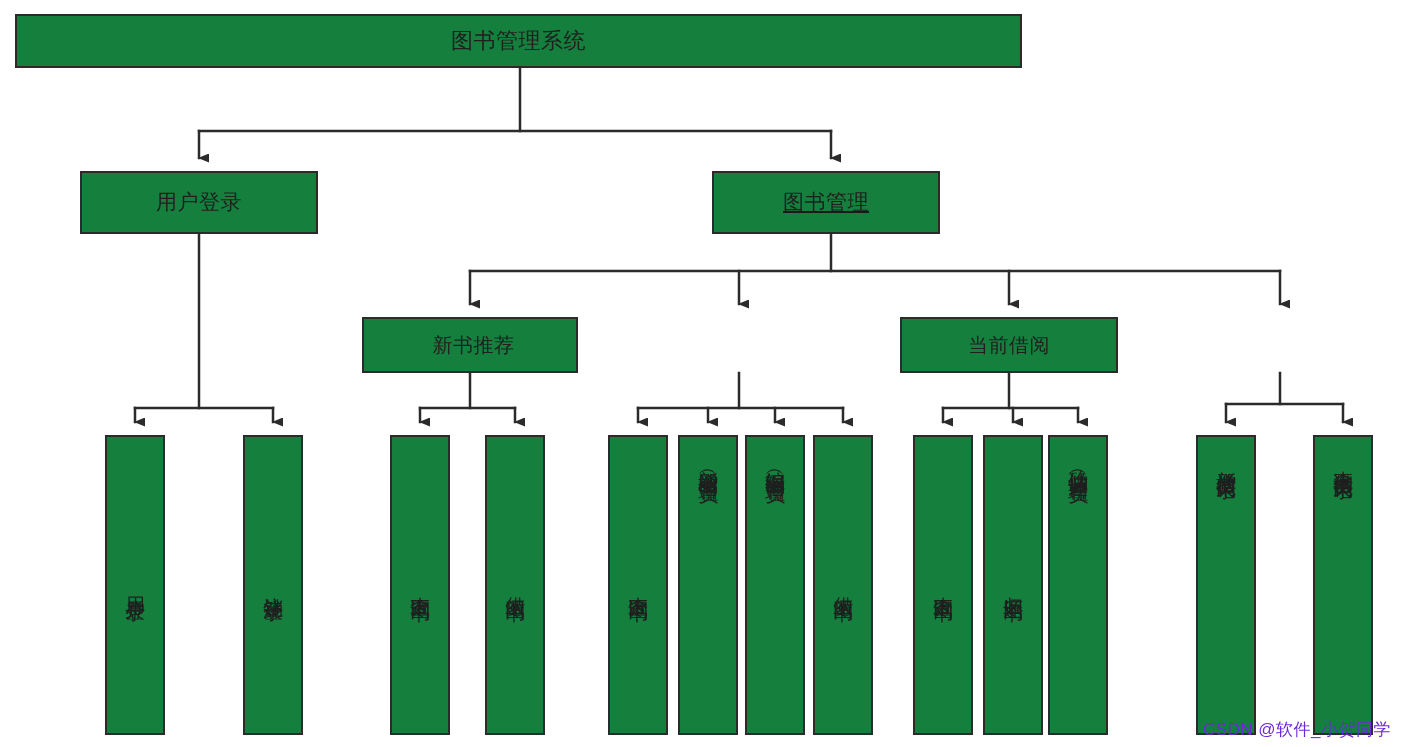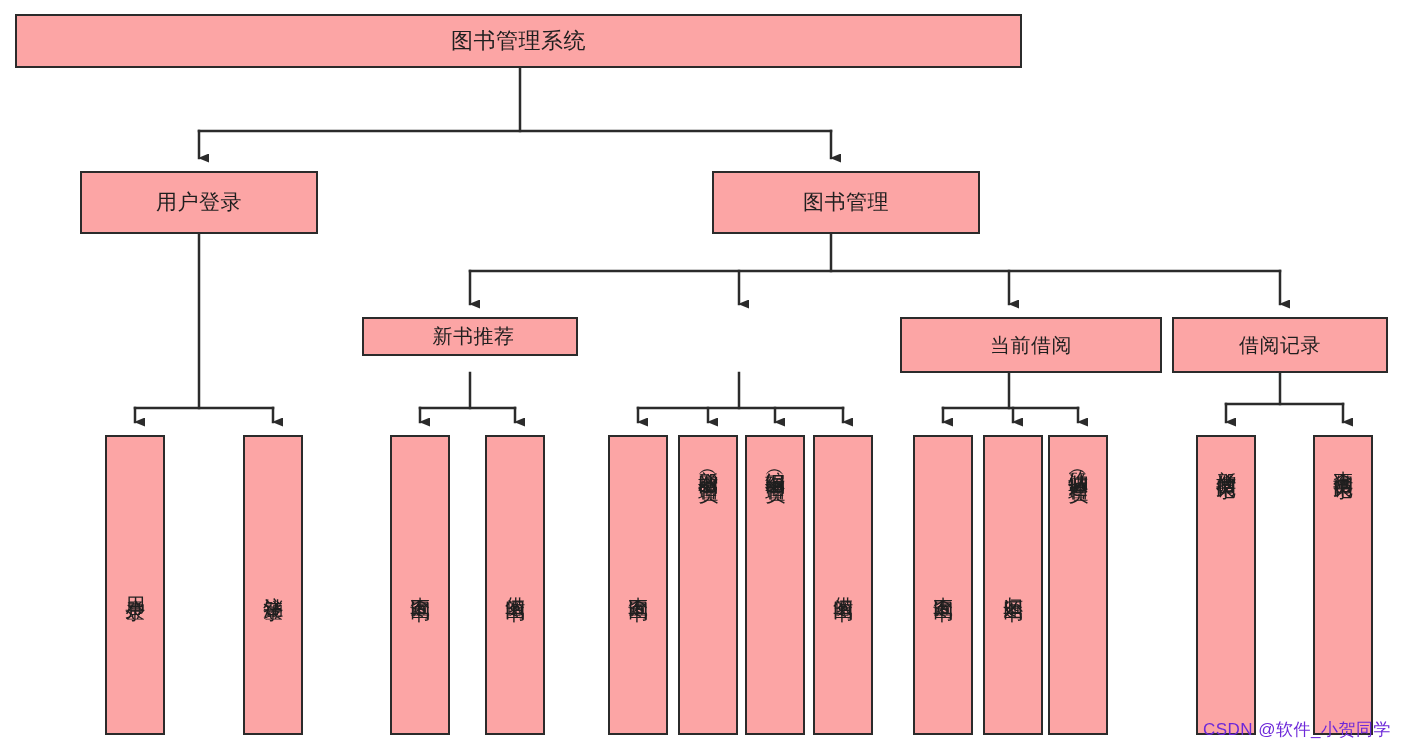--- a/index.html
+++ b/index.html
@@ -23,21 +23,21 @@
     position: absolute;
     top: 0;
     left: 0;
     width: 1405px;
     height: 747px;
   }
   .node-box {
     position: absolute;
     box-sizing: border-box;
     border: 2.5px solid #2b2b2b;
-    background: #fca5a5;
+    background: #15803d;
     display: flex;
     align-items: center;
     justify-content: center;
     color: #1a1a1a;
   }
   .node-label {
     font-size: 21px;
     line-height: 1.25;
     letter-spacing: 0.5px;
     white-space: nowrap;
@@ -130,32 +130,29 @@
     </g>
   </svg>
 
   <div class="node-box node-root" style="left: 15px; top: 14px; width: 1007px; height: 54px;">
     <span class="node-label">图书管理系统</span>
   </div>
 
   <div class="node-box node-level1" style="left: 80px; top: 171px; width: 238px; height: 63px;">
     <span class="node-label">用户登录</span>
   </div>
-  <div class="node-box node-level1" style="left: 712px; top: 171px; width: 268px; height: 63px;">
+  <div class="node-box node-level1" style="left: 712px; top: 171px; width: 228px; height: 63px; text-decoration: underline;">
     <span class="node-label">图书管理</span>
   </div>
 
-  <div class="node-box node-level2" style="left: 362px; top: 317px; width: 216px; height: 39px; padding-left: 7px;">
+  <div class="node-box node-level2" style="left: 362px; top: 317px; width: 216px; height: 56px; padding-left: 7px;">
     <span class="node-label">新书推荐</span>
   </div>
-  <div class="node-box node-level2" style="left: 900px; top: 317px; width: 262px; height: 56px;">
+  <div class="node-box node-level2" style="left: 900px; top: 317px; width: 218px; height: 56px;">
     <span class="node-label">当前借阅</span>
-  </div>
-  <div class="node-box node-level2" style="left: 1172px; top: 317px; width: 216px; height: 56px;">
-    <span class="node-label">借阅记录</span>
   </div>
 
   <div class="node-box node-leaf leaf-short" style="left: 105px; top: 435px; width: 60px; height: 300px;">
     <span class="node-label">用户登录</span>
   </div>
   <div class="node-box node-leaf leaf-short" style="left: 243px; top: 435px; width: 60px; height: 300px;">
     <span class="node-label">注销登录</span>
   </div>
   <div class="node-box node-leaf leaf-short" style="left: 390px; top: 435px; width: 60px; height: 300px;">
     <span class="node-label">查询图书</span>

